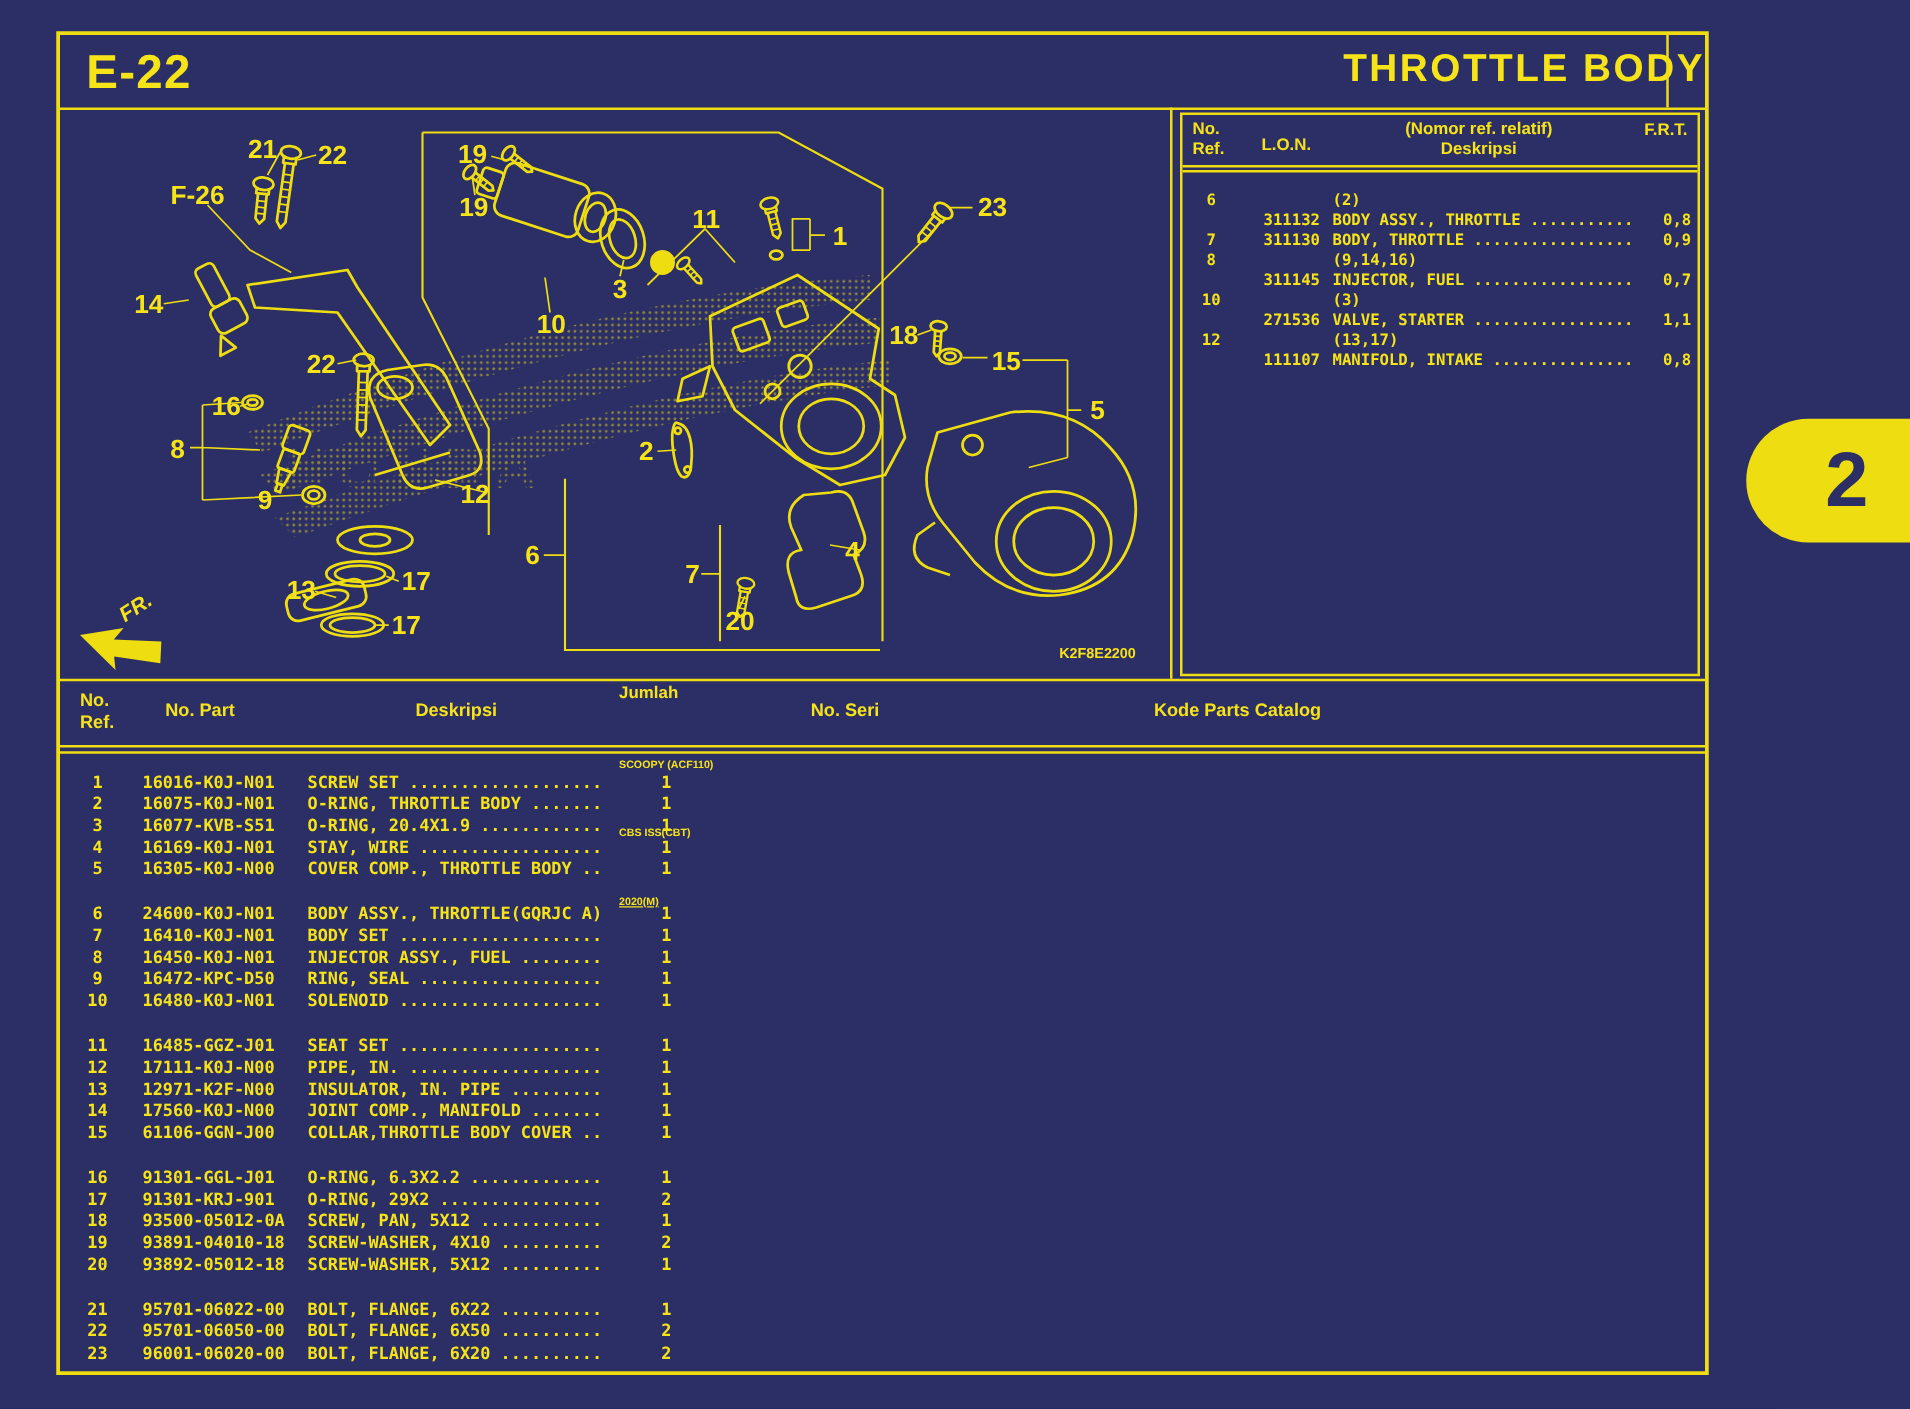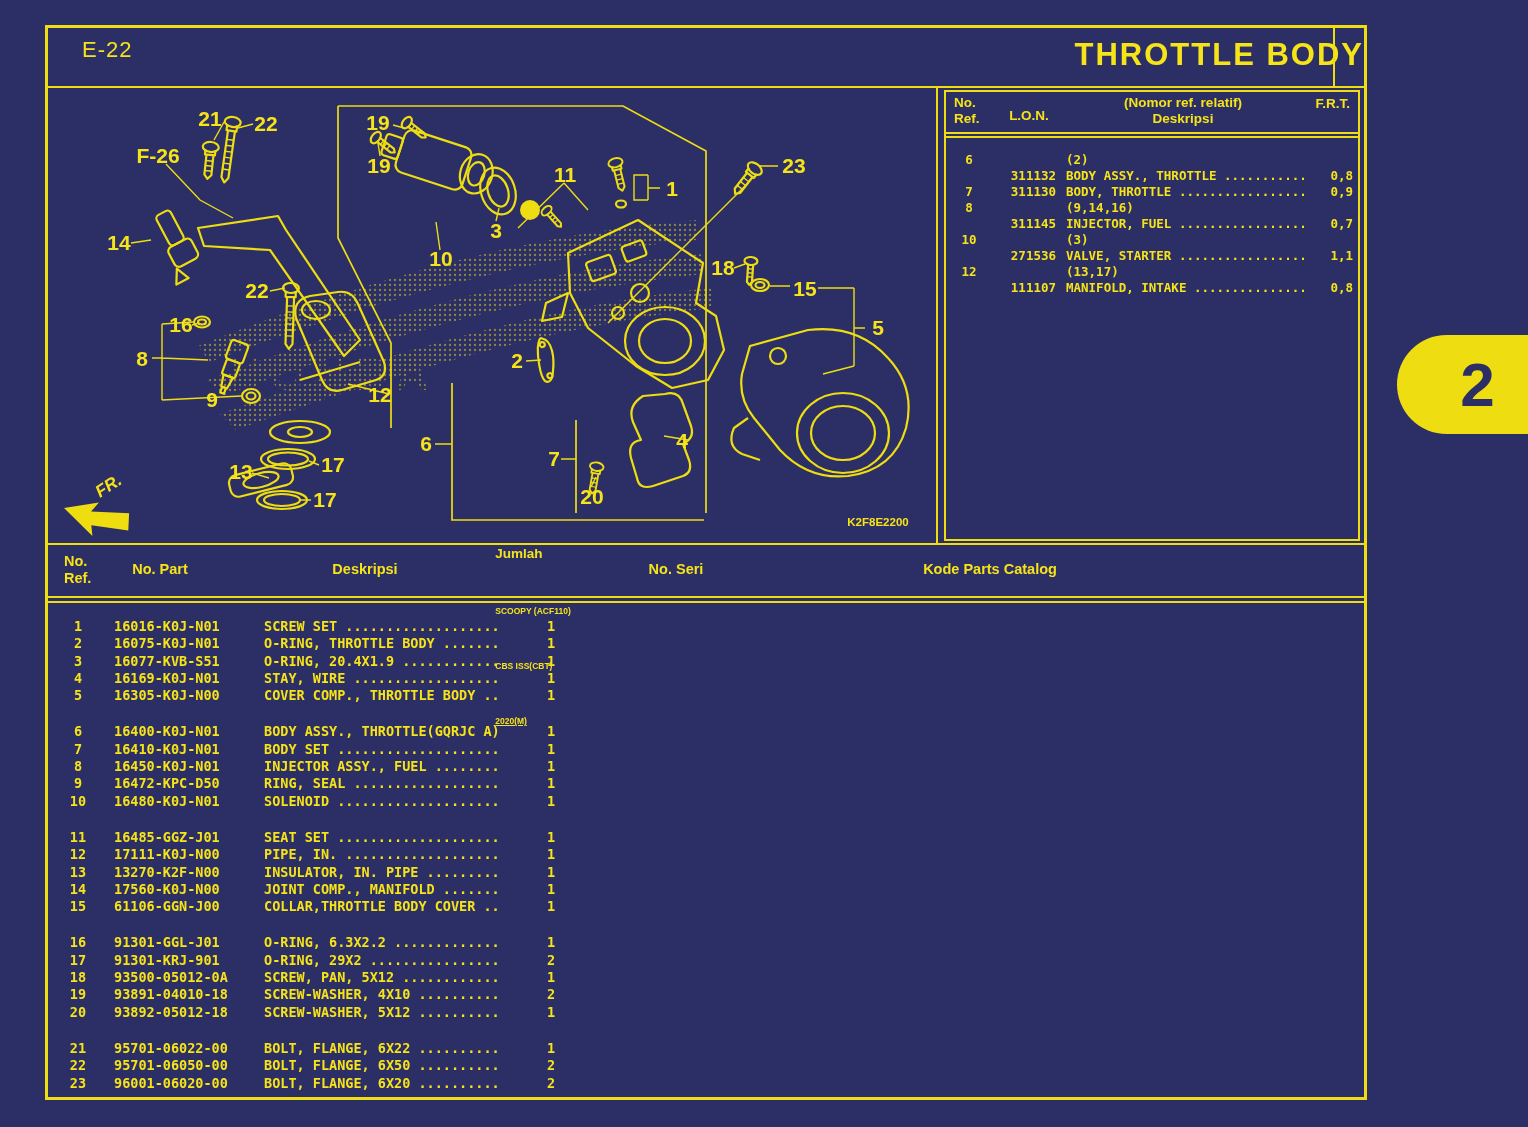--- a/index.html
+++ b/index.html
@@ -2,21 +2,21 @@
 <html><head>
 <meta charset="utf-8">
 <style>
   html,body{margin:0;padding:0;background:#23255c;}
   .page{position:relative;width:1528px;height:1127px;overflow:hidden;
         background:var(--bg,#2c2f66);font-family:"Liberation Sans",sans-serif;}
   .main-frame{position:absolute;left:45px;top:25px;width:1322px;height:1075px;
         border:3px solid var(--yl,#eedd10);box-sizing:border-box;}
   
   .title-band{position:absolute;left:0;top:0;right:0;height:58px;border-bottom:2px solid var(--yl);}
-  .page-code{position:absolute;left:34px;top:9px;font-size:22px;font-weight:normal;color:var(--ty,#f6e318);letter-spacing:1px;}
+  .page-code{position:absolute;left:21px;top:9px;font-size:38px;font-weight:bold;color:var(--ty,#f6e318);letter-spacing:1px;}
   .page-title{position:absolute;left:0;right:0;top:9px;text-align:right;font-size:31px;font-weight:bold;color:var(--ty);letter-spacing:2px;}
   .corner-cell{position:absolute;right:0;top:0;width:31px;height:100%;border-left:2px solid var(--yl);box-sizing:border-box;}
   
   .diagram-svg{position:absolute;left:0;top:60px;width:888px;height:455px;}
   .vdiv{position:absolute;left:888px;top:58px;width:2px;height:457px;background:var(--yl);}
   svg .ln{stroke:var(--yl);stroke-width:1.7;fill:none;}
   svg .pt{stroke:var(--yl);stroke-width:2.2;fill:none;stroke-linejoin:round;}
   svg .thin{stroke-width:1.4;}
   svg .fillY{fill:var(--yl);stroke:none;}
   svg text.callout{fill:var(--ty);font-family:"Liberation Sans",sans-serif;font-size:21px;font-weight:bold;text-anchor:middle;}
@@ -48,21 +48,21 @@
   .pj1{font-size:13.5px;line-height:15px;}
   .pj2{font-size:8.5px;line-height:10px;margin-top:45px;}
   .pj4{text-decoration:underline;}
   
   .parts-body{position:absolute;left:0;right:0;top:573px;bottom:0;border-top:2px solid var(--yl);
         padding-top:15px;font-family:"DejaVu Sans Mono",monospace;font-weight:bold;font-size:13.5px;color:var(--ty);box-sizing:border-box;overflow:hidden;}
   .pgroup{margin-bottom:19px;}
   .prow{display:flex;height:17.3px;line-height:17.3px;}
   .c-no{width:52px;text-align:center;flex:none;margin-left:4px;}
   .c-part{width:128px;flex:none;margin-left:10px;}
-  .c-desc{width:244px;flex:none;margin-left:22px;white-space:pre;overflow:visible;}
+  .c-desc{width:244px;flex:none;margin-left:4px;white-space:pre;overflow:visible;}
   .c-qty{width:40px;flex:none;text-align:center;margin-left:23px;}
   
   .side-tab{position:absolute;right:0;top:335px;width:131px;height:99px;background:var(--yl);
         border-radius:50px 0 0 50px;display:flex;align-items:center;justify-content:center;
         padding-left:30px;box-sizing:border-box;cursor:pointer;}
   .side-tab span{font-size:62px;font-weight:bold;color:var(--bg,#2c2f66);}
 </style>
 </head>
 <body>
 
@@ -377,21 +377,21 @@
           <div class="prow">
             <span class="c-no">5</span>
             <span class="c-part">16305-K0J-N00</span>
             <span class="c-desc">COVER COMP., THROTTLE BODY ..</span>
             <span class="c-qty">1</span>
           </div>
         </div>
         <div class="pgroup">
           <div class="prow">
             <span class="c-no">6</span>
-            <span class="c-part">16400-K0J-N01</span>
+            <span class="c-part">24600-K0J-N01</span>
             <span class="c-desc">BODY ASSY., THROTTLE(GQRJC A)</span>
             <span class="c-qty">1</span>
           </div>
           <div class="prow">
             <span class="c-no">7</span>
             <span class="c-part">16410-K0J-N01</span>
             <span class="c-desc">BODY SET ....................</span>
             <span class="c-qty">1</span>
           </div>
           <div class="prow">
@@ -421,21 +421,21 @@
             <span class="c-qty">1</span>
           </div>
           <div class="prow">
             <span class="c-no">12</span>
             <span class="c-part">17111-K0J-N00</span>
             <span class="c-desc">PIPE, IN. ...................</span>
             <span class="c-qty">1</span>
           </div>
           <div class="prow">
             <span class="c-no">13</span>
-            <span class="c-part">13270-K2F-N00</span>
+            <span class="c-part">12971-K2F-N00</span>
             <span class="c-desc">INSULATOR, IN. PIPE .........</span>
             <span class="c-qty">1</span>
           </div>
           <div class="prow">
             <span class="c-no">14</span>
             <span class="c-part">17560-K0J-N00</span>
             <span class="c-desc">JOINT COMP., MANIFOLD .......</span>
             <span class="c-qty">1</span>
           </div>
           <div class="prow">

